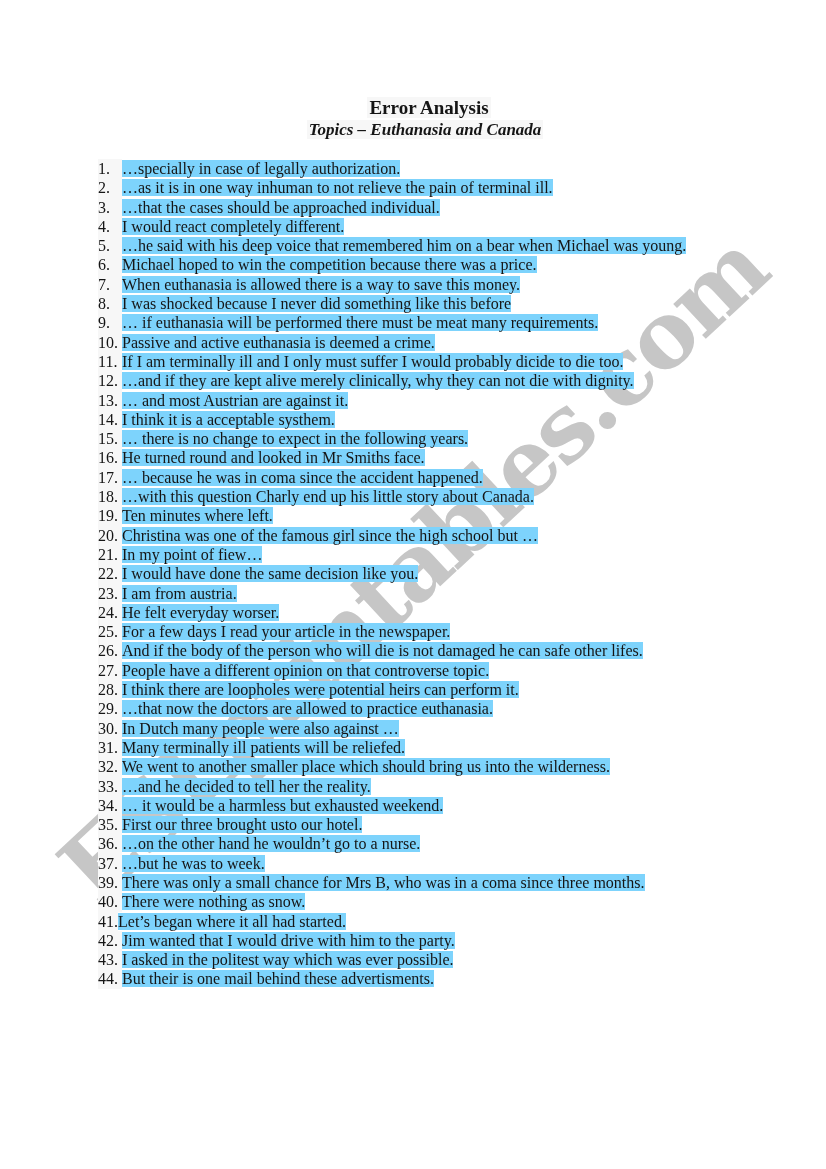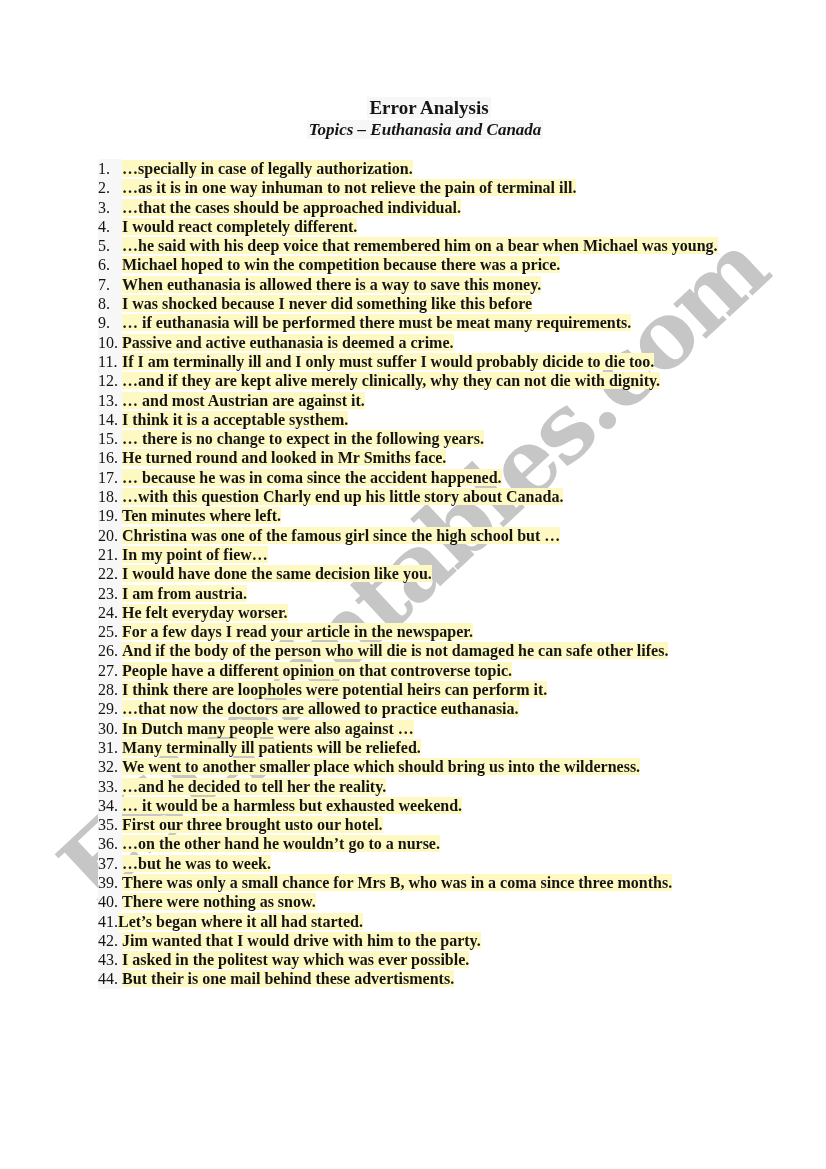--- a/index.html
+++ b/index.html
@@ -66,22 +66,21 @@
   }
   .row .num {
     display: inline-block;
     min-width: 24px;
     background: #f7f7f7;
   }
   .row .num.tight {
     min-width: 0;
   }
   .row .txt {
-    background: #fef9c3;
-    font-weight: bold;
+    background: #7dd3fc;
   }
   .band {
     background: #f7f7f7;
     padding: 0 2px;
   }
 </style>
 </head>
 <body>
 
 <div class="page">

